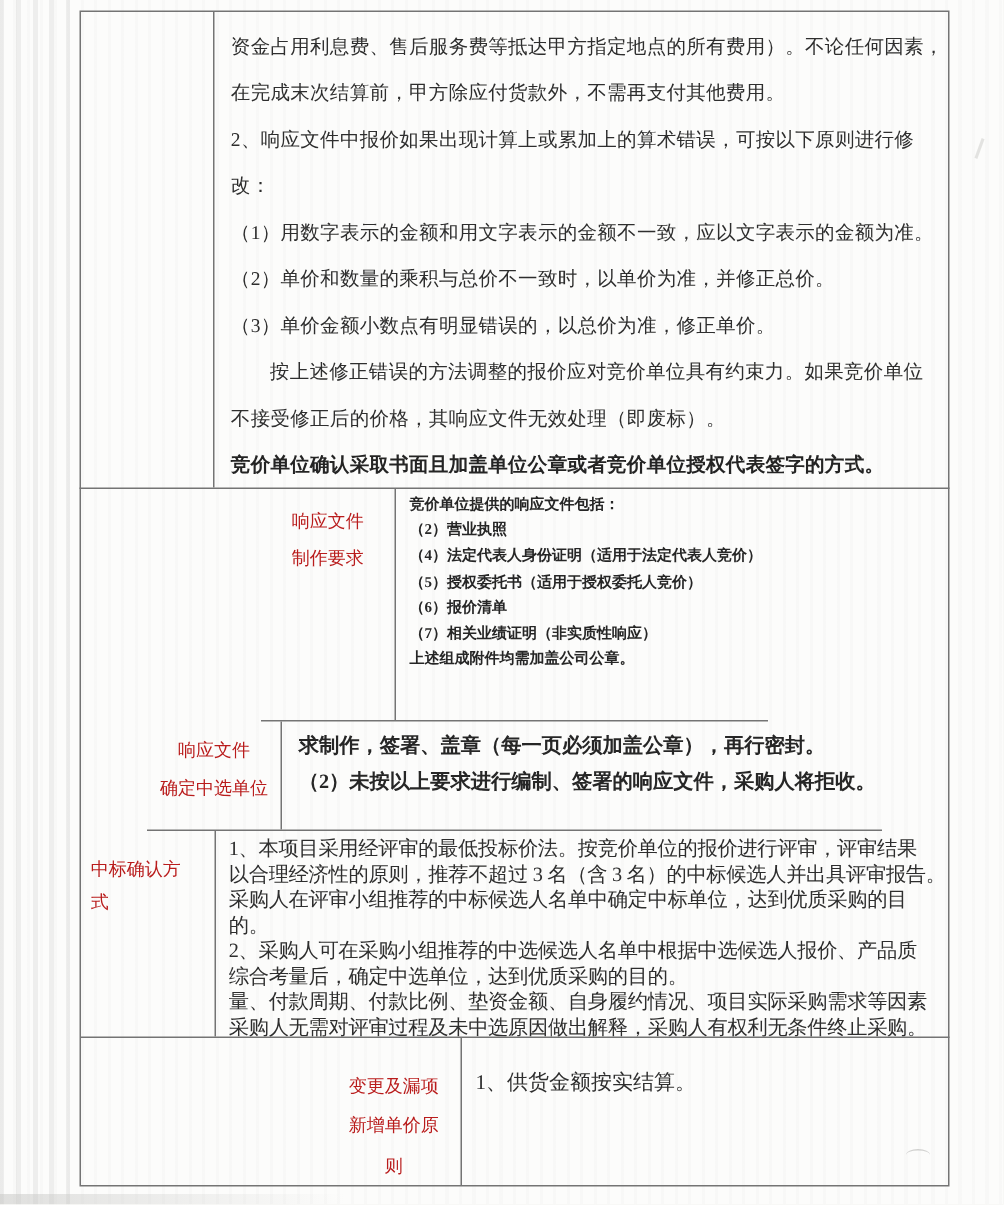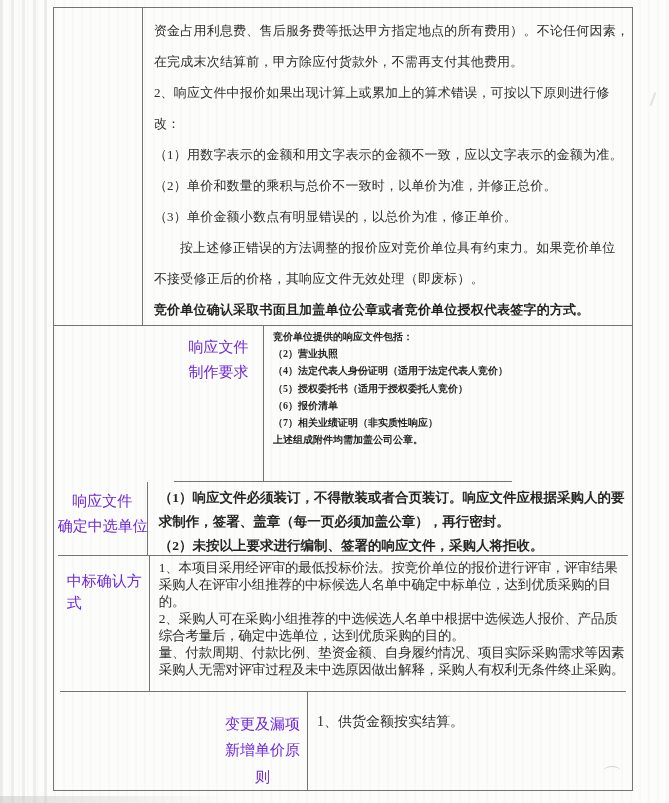--- a/index.html
+++ b/index.html
@@ -38,21 +38,21 @@
   .doc-table {
     position:absolute; left:53px; top:7px; width:580px; height:784px;
     border:1px solid #747474; box-sizing:border-box;
     display:flex; flex-direction:column; background:transparent;align-items:center;
   }
   .trow { display:flex; box-sizing:border-box; border-bottom:1px solid #747474; }
   .trow:last-child { border-bottom:none; flex:1; }
   .hcell {
     width:90px; flex:0 0 90px; box-sizing:border-box;
     border-right:1px solid #747474;
-    text-align:center; font-size:15px; color:#6d28d9;
+    text-align:center; font-size:12px; color:#b91c1c;
   }
   .ccell {
     flex:1; box-sizing:border-box; overflow:hidden;
   }
   .ln { white-space:nowrap; }
 
   
   .r1 { height:323px; }
   .r1 .ccell { padding:7px 4px 0 11px; font-size:13px; line-height:31px; letter-spacing:0.2px; }
   
@@ -114,33 +114,33 @@
         <div class="ln">上述组成附件均需加盖公司公章。</div>
       </div>
     </div>
 
     <div class="trow r3">
       <div class="hcell">
         <div class="ln">响应文件</div>
         <div class="ln">确定中选单位</div>
       </div>
       <div class="ccell">
-        <div class="ln">（1）响应文件必须装订，不得散装或者合页装订。响应文件应根据采购人的要</div>
         <div class="ln">求制作，签署、盖章（每一页必须加盖公章），再行密封。</div>
         <div class="ln">（2）未按以上要求进行编制、签署的响应文件，采购人将拒收。</div>
       </div>
     </div>
 
     <div class="trow r4">
       <div class="hcell">
         <div class="ln">中标确认方</div>
         <div class="ln">式</div>
       </div>
       <div class="ccell">
         <div class="ln">1、本项目采用经评审的最低投标价法。按竞价单位的报价进行评审，评审结果</div>
+        <div class="ln">以合理经济性的原则，推荐不超过 3 名（含 3 名）的中标候选人并出具评审报告。</div>
         <div class="ln">采购人在评审小组推荐的中标候选人名单中确定中标单位，达到优质采购的目</div>
         <div class="ln">的。</div>
         <div class="ln">2、采购人可在采购小组推荐的中选候选人名单中根据中选候选人报价、产品质</div>
         <div class="ln">综合考量后，确定中选单位，达到优质采购的目的。</div>
         <div class="ln">量、付款周期、付款比例、垫资金额、自身履约情况、项目实际采购需求等因素</div>
         <div class="ln">采购人无需对评审过程及未中选原因做出解释，采购人有权利无条件终止采购。</div>
       </div>
     </div>
 
     <div class="trow r5">

